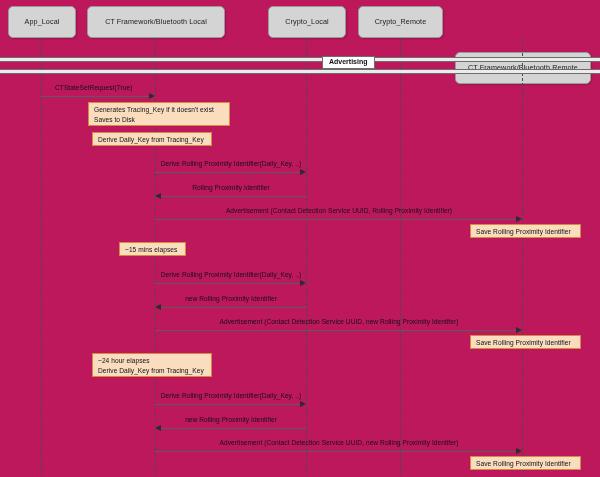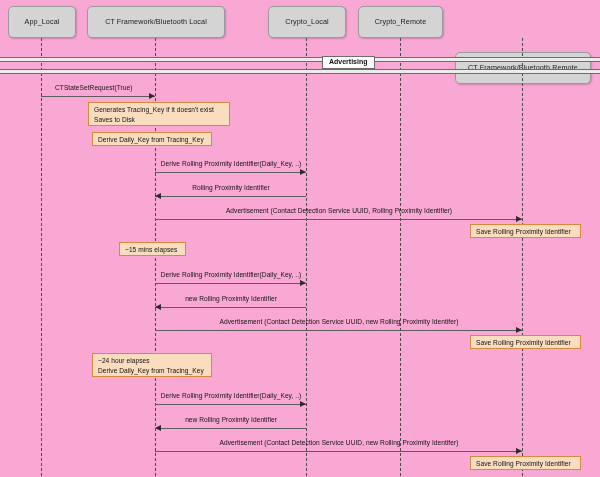--- a/index.html
+++ b/index.html
@@ -1,21 +1,21 @@
 <!DOCTYPE html>
 <html><head>
 <meta charset="utf-8">
 <style>
   html,body{margin:0;padding:0;background:#ffffff;}
   body{font-family:"Liberation Sans",sans-serif;}
 
   #canvas{
     position:relative;
     width:600px;height:477px;
-    background:#f9a8d4;
+    background:#be185d;
     overflow:hidden;
     box-sizing:border-box;
   }
 
   
   .participant{
     position:absolute;
     box-sizing:border-box;
     background:#d4d4d4;
     border:1px solid #9a9a9a;

